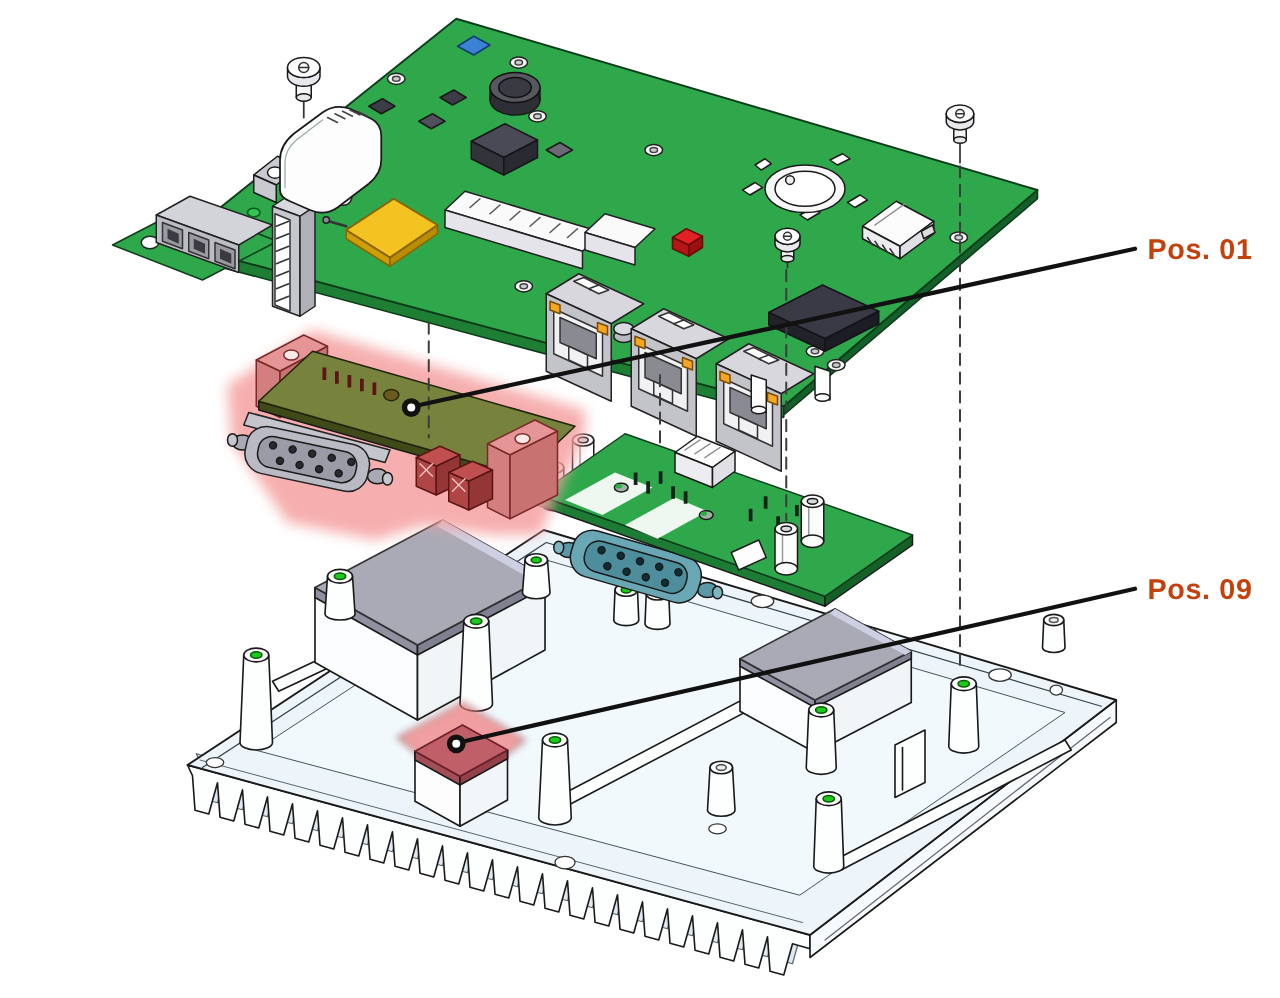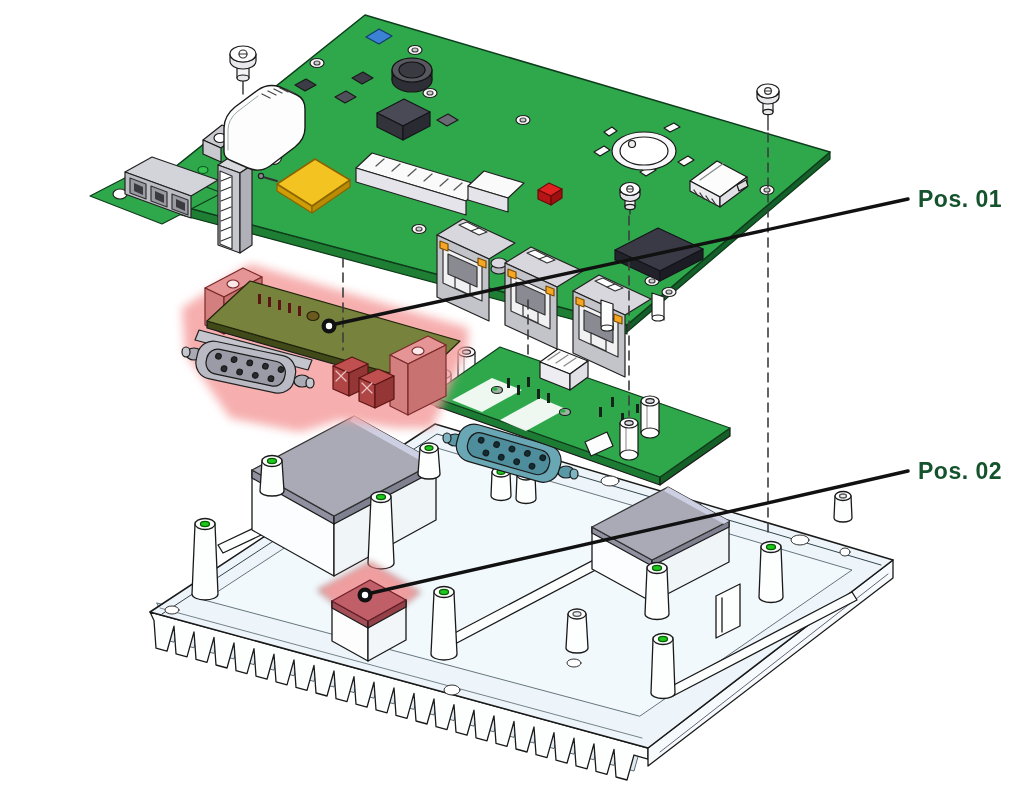--- a/index.html
+++ b/index.html
@@ -1,20 +1,20 @@
 <!DOCTYPE html>
 <html><head>
 <meta charset="utf-8">
 <style>
   html,body { margin:0; padding:0; background:#fff; }
   #stage { position:relative; width:1024px; height:798px; background:#ffffff;
            font-family:"Liberation Sans", sans-serif; overflow:hidden; }
   #drawing { position:absolute; left:0; top:0; }
   .lbl { position:absolute; font-weight:bold; font-size:23px; line-height:28px;
-         color:#14532d; letter-spacing:0.5px; white-space:nowrap; }
+         color:#c2410c; letter-spacing:0.5px; white-space:nowrap; }
   svg * { stroke-linejoin:round; stroke-linecap:round; }
 </style>
 </head>
 <body>
 
 <div id="stage">
 <svg id="drawing" width="1024" height="798" viewBox="0 0 1024 798">
   <defs>
     <filter id="blur5" x="-30%" y="-30%" width="160%" height="160%">
           <feGaussianBlur stdDeviation="5"></feGaussianBlur>
@@ -540,14 +540,14 @@
     <line x1="331" y1="325" x2="908" y2="199" stroke-width="3.4" stroke="#111111"></line>
     <circle cx="329" cy="326" r="7.5" fill="#111"></circle>
     <circle cx="329" cy="326" r="3.2" fill="#fff"></circle>
     <line x1="367" y1="594" x2="908" y2="471" stroke-width="3.4" stroke="#111111"></line>
     <circle cx="365" cy="595" r="7.5" fill="#111"></circle>
     <circle cx="365" cy="595" r="3.2" fill="#fff"></circle>
   </g>
 </svg>
 
 <div class="lbl" style="left:918px; top:185px;">Pos. 01</div>
-<div class="lbl" style="left:918px; top:457px;">Pos. 02</div>
+<div class="lbl" style="left:918px; top:457px;">Pos. 09</div>
 </div>
 
 </body></html>

